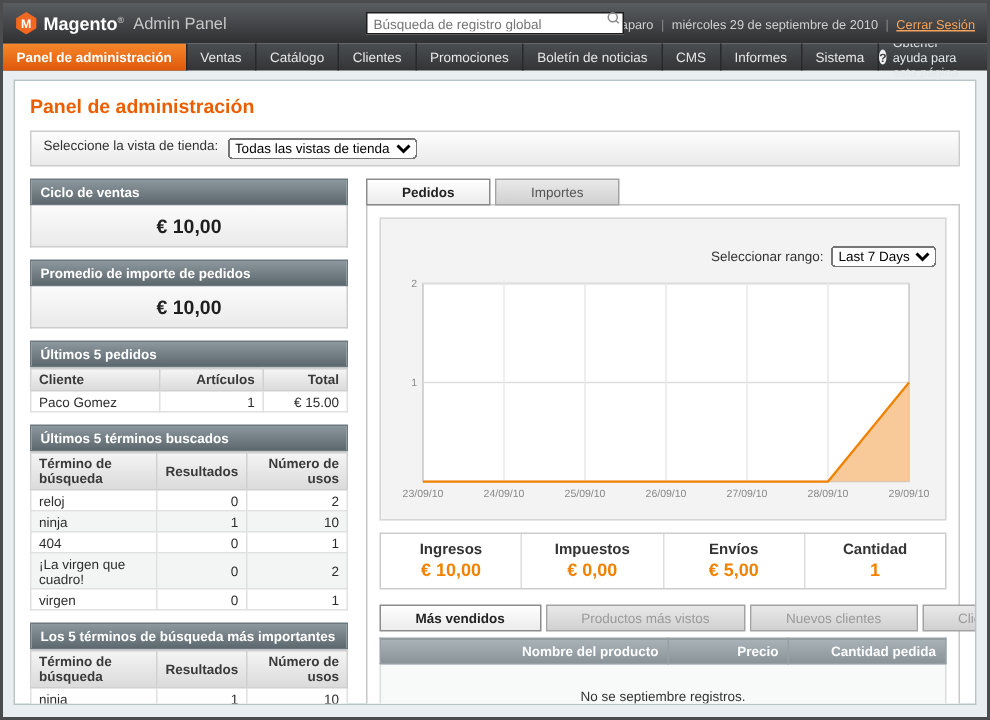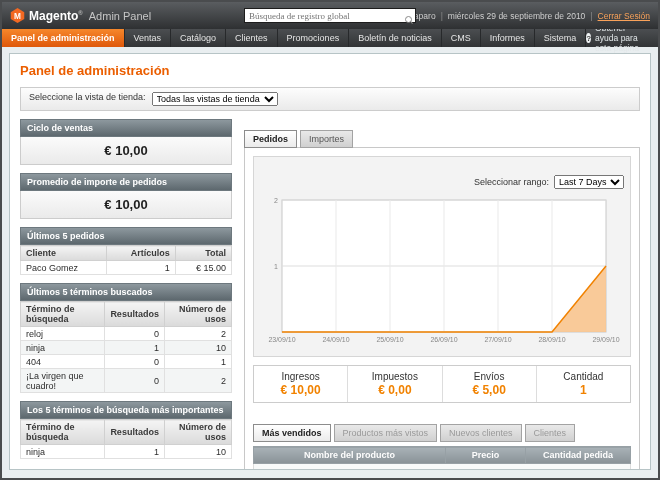--- a/index.html
+++ b/index.html
@@ -7,21 +7,21 @@
   body { font-family:"Liberation Sans", sans-serif; background:#8f8f8f; }
 
   .page { width:660px; height:480px; border:2px solid #4a4c4e; background:#e9eef0; overflow:hidden; }
 
   
   .header { height:27px; background:linear-gradient(#5a5d60,#2e3032); display:flex; align-items:center; position:relative; color:#fff; }
   .logo { display:flex; align-items:center; gap:4px; padding:0 8px; }
   .logo-text { font-weight:bold; font-size:12px; }
   .logo-text sup { font-size:6px; color:#bbb; }
   .logo-sub { font-size:11px; color:#c6c6c6; margin-left:2px; }
-  .header-search { position:absolute; left:50%; transform:translateX(-50%); display:flex; align-items:flex-end;font-family:Liberation Serif, serif; }
+  .header-search { position:absolute; left:50%; transform:translateX(-50%); display:flex; align-items:flex-start; }
   .header-search input { width:172px; height:15px; font-size:9px; padding:1px 14px 1px 4px; border:1px solid #1d1d1d; font-family:inherit; color:#555; }
   .mag { position:absolute; right:4px; width:7px; height:7px; }
   .mag::before { content:""; position:absolute; width:5px; height:5px; border:1px solid #8a8a8a; border-radius:50%; }
   .mag::after { content:""; position:absolute; width:3px; height:1px; background:#8a8a8a; transform:rotate(45deg); left:5px; top:6px; }
   .header-meta { margin-left:auto; font-size:8.5px; color:#cfcfcf; display:flex; align-items:center; padding-right:8px; }
   .header-meta .sep { padding:0 5px; color:#8a8a8a; }
   .logout { color:#f9a25a; text-decoration:underline; cursor:pointer; }
 
   
   .nav { height:18px; background:linear-gradient(#4b4e51,#323436); display:flex; align-items:stretch; font-size:9px; }
@@ -46,35 +46,35 @@
   .box-head { background:linear-gradient(#8d989e,#5d686e); border:1px solid #6d787e; color:#fff; font-size:9px; font-weight:bold; padding:3px 6px; }
   .box-value { border:1px solid #ccc; border-top:none; background:linear-gradient(#fbfbfb,#eaeaea); text-align:center; font-size:13px; font-weight:bold; color:#1f1f1f; padding:6px 4px; }
   table.data { width:100%; border-collapse:collapse; font-size:9px; }
   table.data th { background:linear-gradient(#f4f4f4,#dadada); border:1px solid #d0d0d0; color:#3a3a3a; text-align:left; padding:2px 5px; font-weight:bold; }
   table.data td { border:1px solid #e0e0e0; padding:1.5px 5px; color:#2d2d2d; background:#fff; }
   table.data tr.alt td { background:#f3f5f5; }
   table.data th:not(:first-child), table.data td:not(:first-child) { text-align:right; }
 
   
   .tabs { display:flex; gap:3px; position:relative; z-index:2; }
-  .tab { font-size:9px; padding:3px 8px; border:1px solid #a3a3a3; background:linear-gradient(#e9e9e9,#d0d0d0); color:#555; cursor:pointer; white-space:nowrap;margin-top:11px; }
+  .tab { font-size:9px; padding:3px 23px; border:1px solid #a3a3a3; background:linear-gradient(#e9e9e9,#d0d0d0); color:#555; cursor:pointer; white-space:nowrap; }
   .tab.active { background:linear-gradient(#ffffff,#ebebeb); border-color:#8c8c8c; color:#222; font-weight:bold; }
   .tab.dim { color:#9a9a9a; }
   .tab-content { border:1px solid #c8c8c8; padding:8px; margin-top:-1px; background:#fff; }
   .chart-panel { border:1px solid #d6d6d6; background:#f3f3f3; padding:18px 6px 2px; }
   .range-row { display:flex; justify-content:flex-end; align-items:center; gap:5px; font-size:9px; color:#333; margin-bottom:3px; }
   .chart-wrap { text-align:center; }
   .stats { display:flex; border:1px solid #ccc; margin-top:8px; background:#fff; }
   .stat { flex:1; text-align:center; padding:5px 2px; border-right:1px solid #ddd; }
   .stat:last-child { border-right:none; }
-  .stat-label { font-size:10px; font-weight:normal; color:#333; }
+  .stat-label { font-size:10px; font-weight:bold; color:#333; }
   .stat-value { font-size:12px; font-weight:bold; color:#f18200; margin-top:1px; }
   .bottom-tabs { margin-top:10px; }
   table.products { width:100%; border-collapse:collapse; font-size:9px; margin-top:4px; }
-  table.products th { background:linear-gradient(#a9b2b7,#899297); color:#fdfdfd; font-weight:bold; text-align:center; padding:3px 6px; border:1px solid #97a0a5; }
+  table.products th { background:linear-gradient(#a9b2b7,#899297); color:#fdfdfd; font-weight:bold; text-align:right; padding:3px 6px; border:1px solid #97a0a5; }
   table.products th:nth-child(2) { width:80px; }
   table.products th:nth-child(3) { width:105px; }
   table.products td.empty { text-align:center; padding:16px 6px; background:#f8fafa; border:1px solid #ddd; color:#333; }
 </style>
 </head>
 <body>
 
 <div class="page">
 
   <div class="header">
@@ -180,20 +180,25 @@
                   </tr>
                   <tr>
                     <td>404</td>
                     <td>0</td>
                     <td>1</td>
                   </tr>
                   <tr class="alt">
                     <td>¡La virgen que cuadro!</td>
                     <td>0</td>
                     <td>2</td>
+                  </tr>
+                  <tr>
+                    <td>virgen</td>
+                    <td>0</td>
+                    <td>1</td>
                   </tr>
                 </tbody>
               </table>
           </div>
           <div class="box">
             <div class="box-head">Los 5 términos de búsqueda más importantes</div>
             <table class="data">
                 <thead>
                   <tr>
                     <th>Término de búsqueda</th>

